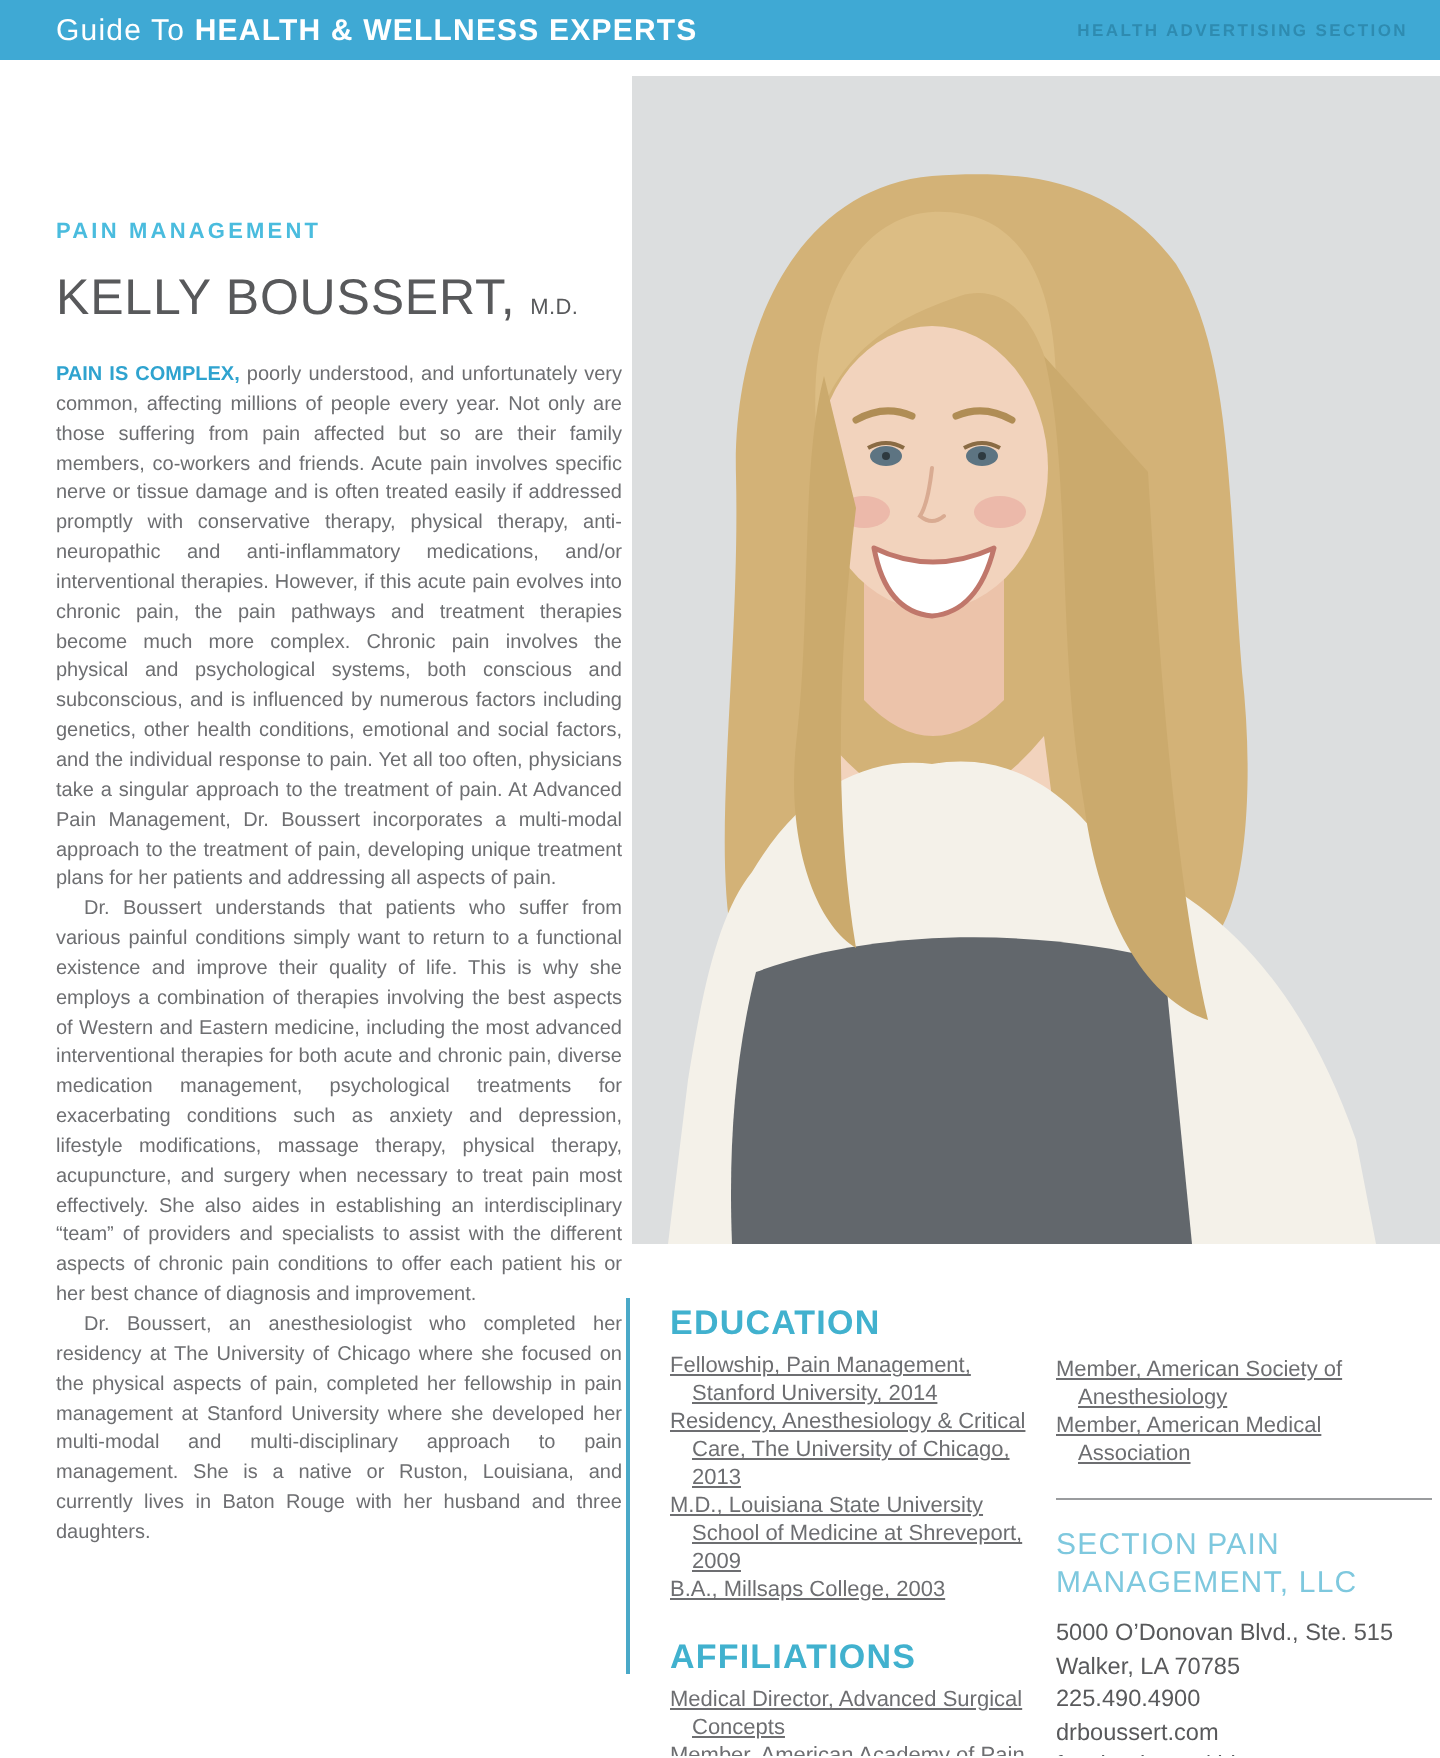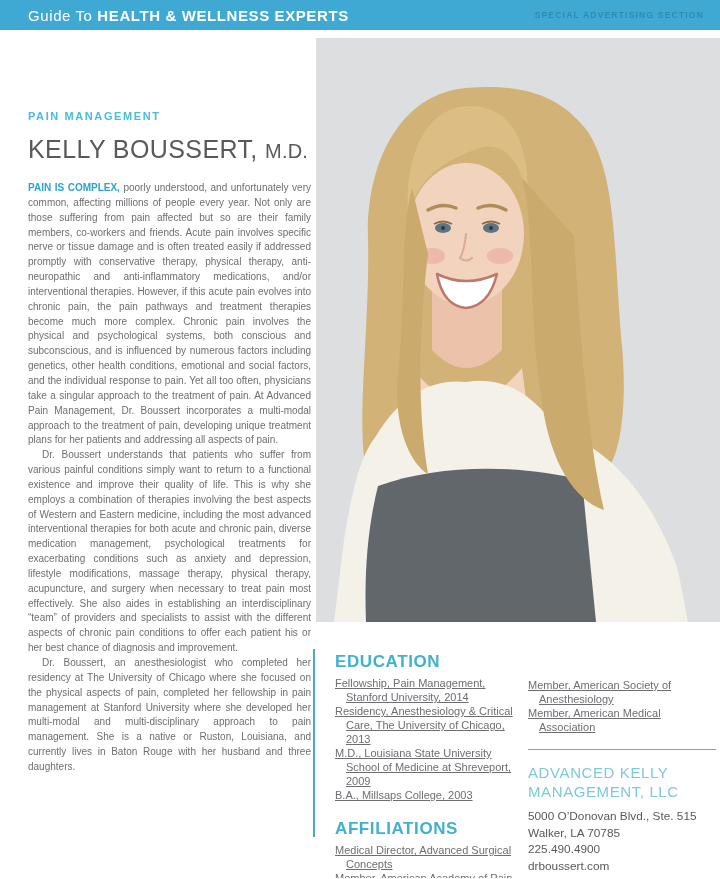--- a/index.html
+++ b/index.html
@@ -12,21 +12,21 @@
             display:flex; align-items:center; justify-content:space-between; padding:0 16px 0 28px; }
   .banner-title { color:#ffffff; font-size:15px; letter-spacing:.6px; white-space:nowrap; }
   .banner-title .light { font-weight:normal; }
   .banner-title .bold { font-weight:bold; }
   .banner-right { color:#2e8bb0; font-size:8.5px; font-weight:bold; letter-spacing:1.2px; }
 
   
   .left-col { position:absolute; left:28px; top:110px; width:283px; }
   .category { color:#4abcde; font-size:11px; font-weight:bold; letter-spacing:1.6px; }
   .headline { margin-top:13px; color:#58595b; font-weight:normal; font-size:25px; letter-spacing:.4px; white-space:nowrap; }
-  .headline .md { font-size:20px; letter-spacing:.2px; }
+  .headline .md { font-size:11px; letter-spacing:.2px; }
   .body-text { margin-top:17px; color:#6d6e71; font-size:10px; line-height:14.85px; text-align:justify; }
   .body-text p { margin:0; }
   .body-text p.indent { text-indent:14px; }
   .lead { color:#2fa3cf; font-weight:bold; }
 
   
   .photo { position:absolute; left:316px; top:38px; width:404px; height:584px; background:#dcdedf; }
   .photo svg { display:block; width:404px; height:584px; }
 
   
@@ -42,21 +42,21 @@
   .contact-lines { margin-top:7px; }
   .contact-line { color:#58595b; font-size:11.8px; line-height:16.6px; }
 </style>
 </head>
 <body>
 
 <div class="page">
 
   <header class="banner">
     <div class="banner-title"><span class="light">Guide To </span><span class="bold">HEALTH &amp; WELLNESS EXPERTS</span></div>
-    <div class="banner-right">SPECIAL ADVERTISING SECTION</div>
+    <div class="banner-right">HEALTH ADVERTISING SECTION</div>
   </header>
 
   <section class="left-col">
     <div class="category">PAIN MANAGEMENT</div>
     <h1 class="headline"><span>KELLY BOUSSERT, </span><span class="md">M.D.</span></h1>
     <div class="body-text">
       <p><span class="lead">PAIN IS COMPLEX,</span><span> poorly understood, and unfortunately very common, affecting millions of people every year. Not only are those suffering from pain affected but so are their family members, co-workers and friends. Acute pain involves specific nerve or tissue damage and is often treated easily if addressed promptly with conservative therapy, physical therapy, anti-neuropathic and anti-inflammatory medications, and/or interventional therapies. However, if this acute pain evolves into chronic pain, the pain pathways and treatment therapies become much more complex. Chronic pain involves the physical and psychological systems, both conscious and subconscious, and is influenced by numerous factors including genetics, other health conditions, emotional and social factors, and the individual response to pain. Yet all too often, physicians take a singular approach to the treatment of pain. At Advanced Pain Management, Dr. Boussert incorporates a multi-modal approach to the treatment of pain, developing unique treatment plans for her patients and addressing all aspects of pain.</span></p>
       <p class="indent">Dr. Boussert understands that patients who suffer from various painful conditions simply want to return to a functional existence and improve their quality of life. This is why she employs a combination of therapies involving the best aspects of Western and Eastern medicine, including the most advanced interventional therapies for both acute and chronic pain, diverse medication management, psychological treatments for exacerbating conditions such as anxiety and depression, lifestyle modifications, massage therapy, physical therapy, acupuncture, and surgery when necessary to treat pain most effectively. She also aides in establishing an interdisciplinary “team” of providers and specialists to assist with the different aspects of chronic pain conditions to offer each patient his or her best chance of diagnosis and improvement.</p>
       <p class="indent">Dr. Boussert, an anesthesiologist who completed her residency at The University of Chicago where she focused on the physical aspects of pain, completed her fellowship in pain management at Stanford University where she developed her multi-modal and multi-disciplinary approach to pain management. She is a native or Ruston, Louisiana, and currently lives in Baton Rouge with her husband and three daughters.</p>
     </div>
@@ -118,21 +118,21 @@
     </div>
   </section>
 
   <section class="contact-col">
     <div class="memberships">
       <div class="item">Member, American Society of Anesthesiology</div>
       <div class="item">Member, American Medical Association</div>
     </div>
     <hr class="divider">
     <div class="practice-name">
-      <div>ADVANCED KELLY</div>
+      <div>SECTION PAIN</div>
       <div>MANAGEMENT, LLC</div>
     </div>
     <div class="contact-lines">
       <div class="contact-line">5000 O’Donovan Blvd., Ste. 515</div>
       <div class="contact-line">Walker, LA 70785</div>
       <div class="contact-line">225.490.4900</div>
       <div class="contact-line">drboussert.com</div>
       <div class="contact-line">facebook.com/drboussert</div>
     </div>
   </section>

